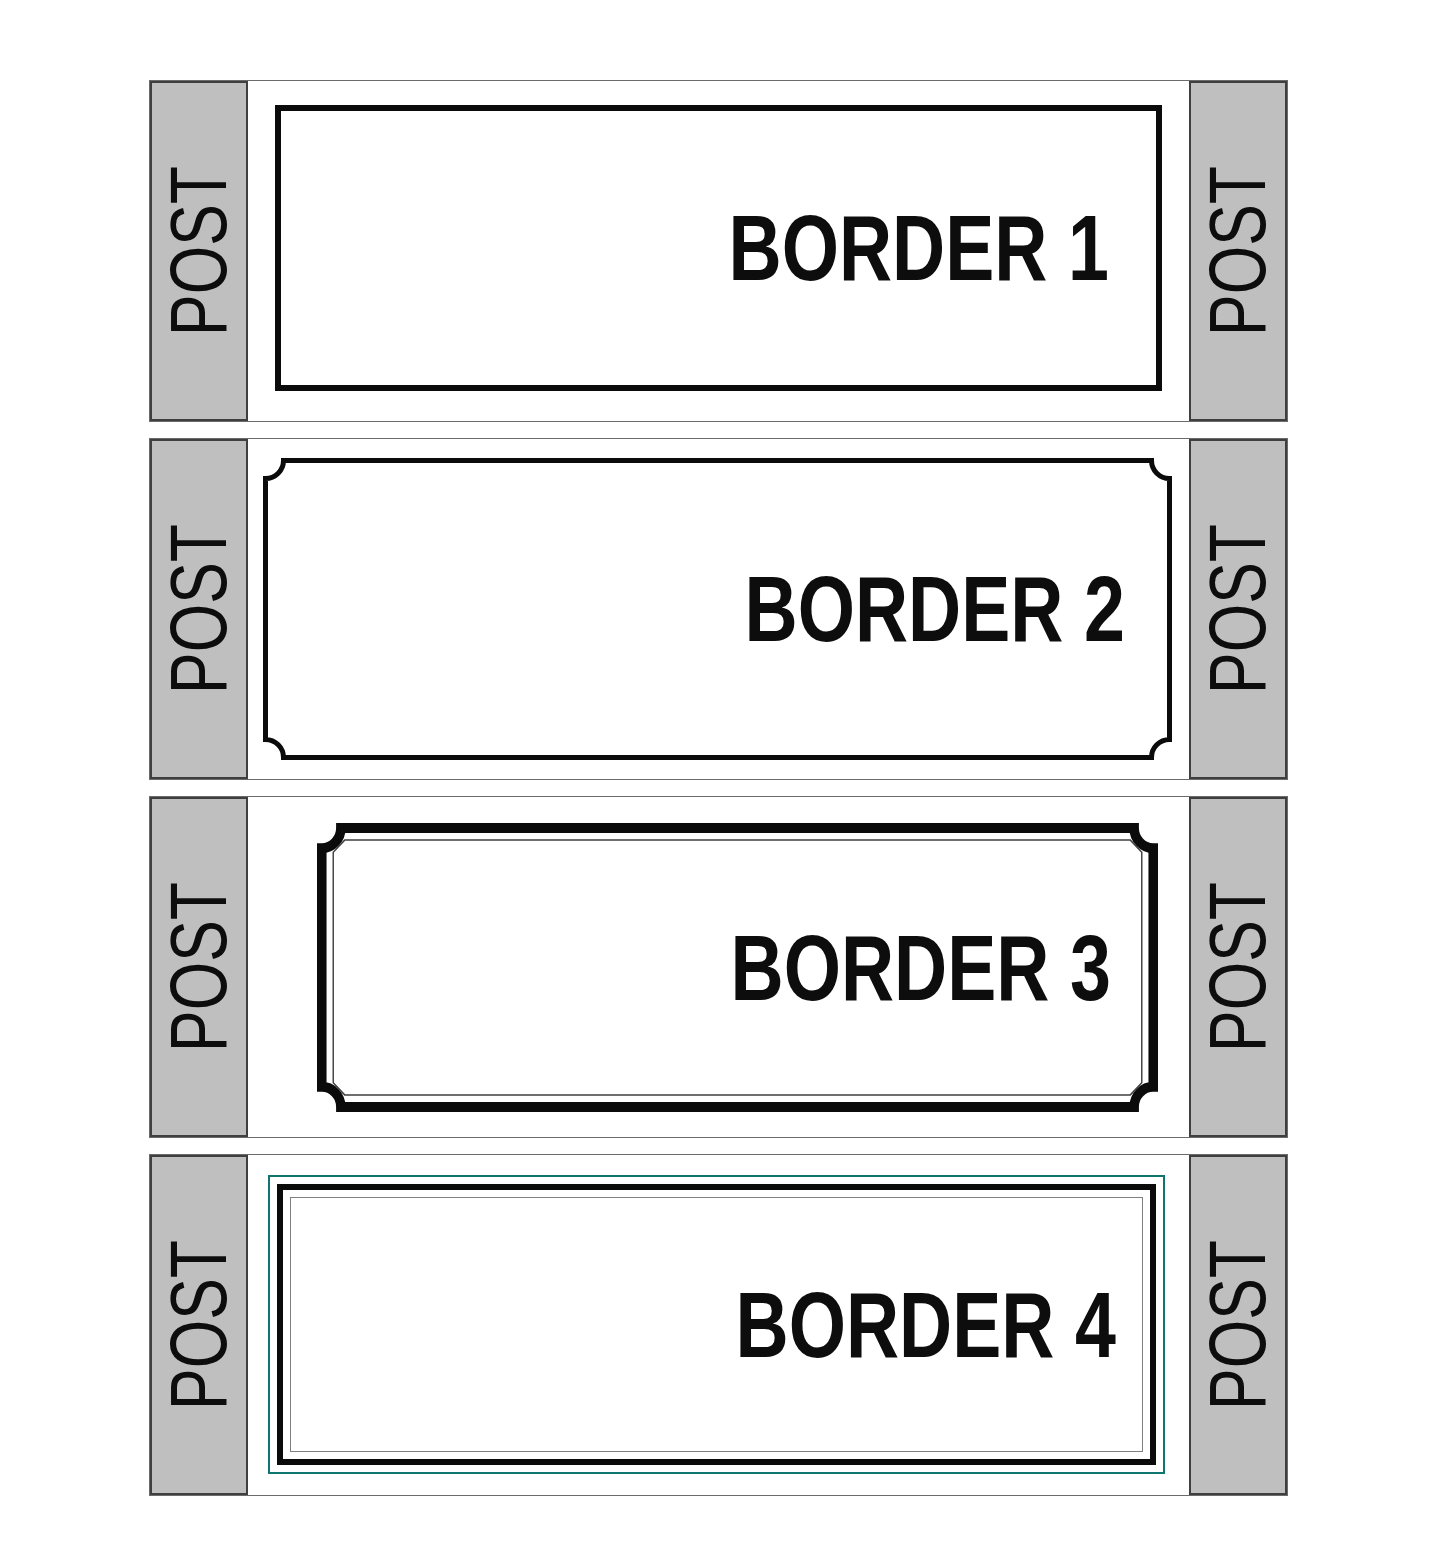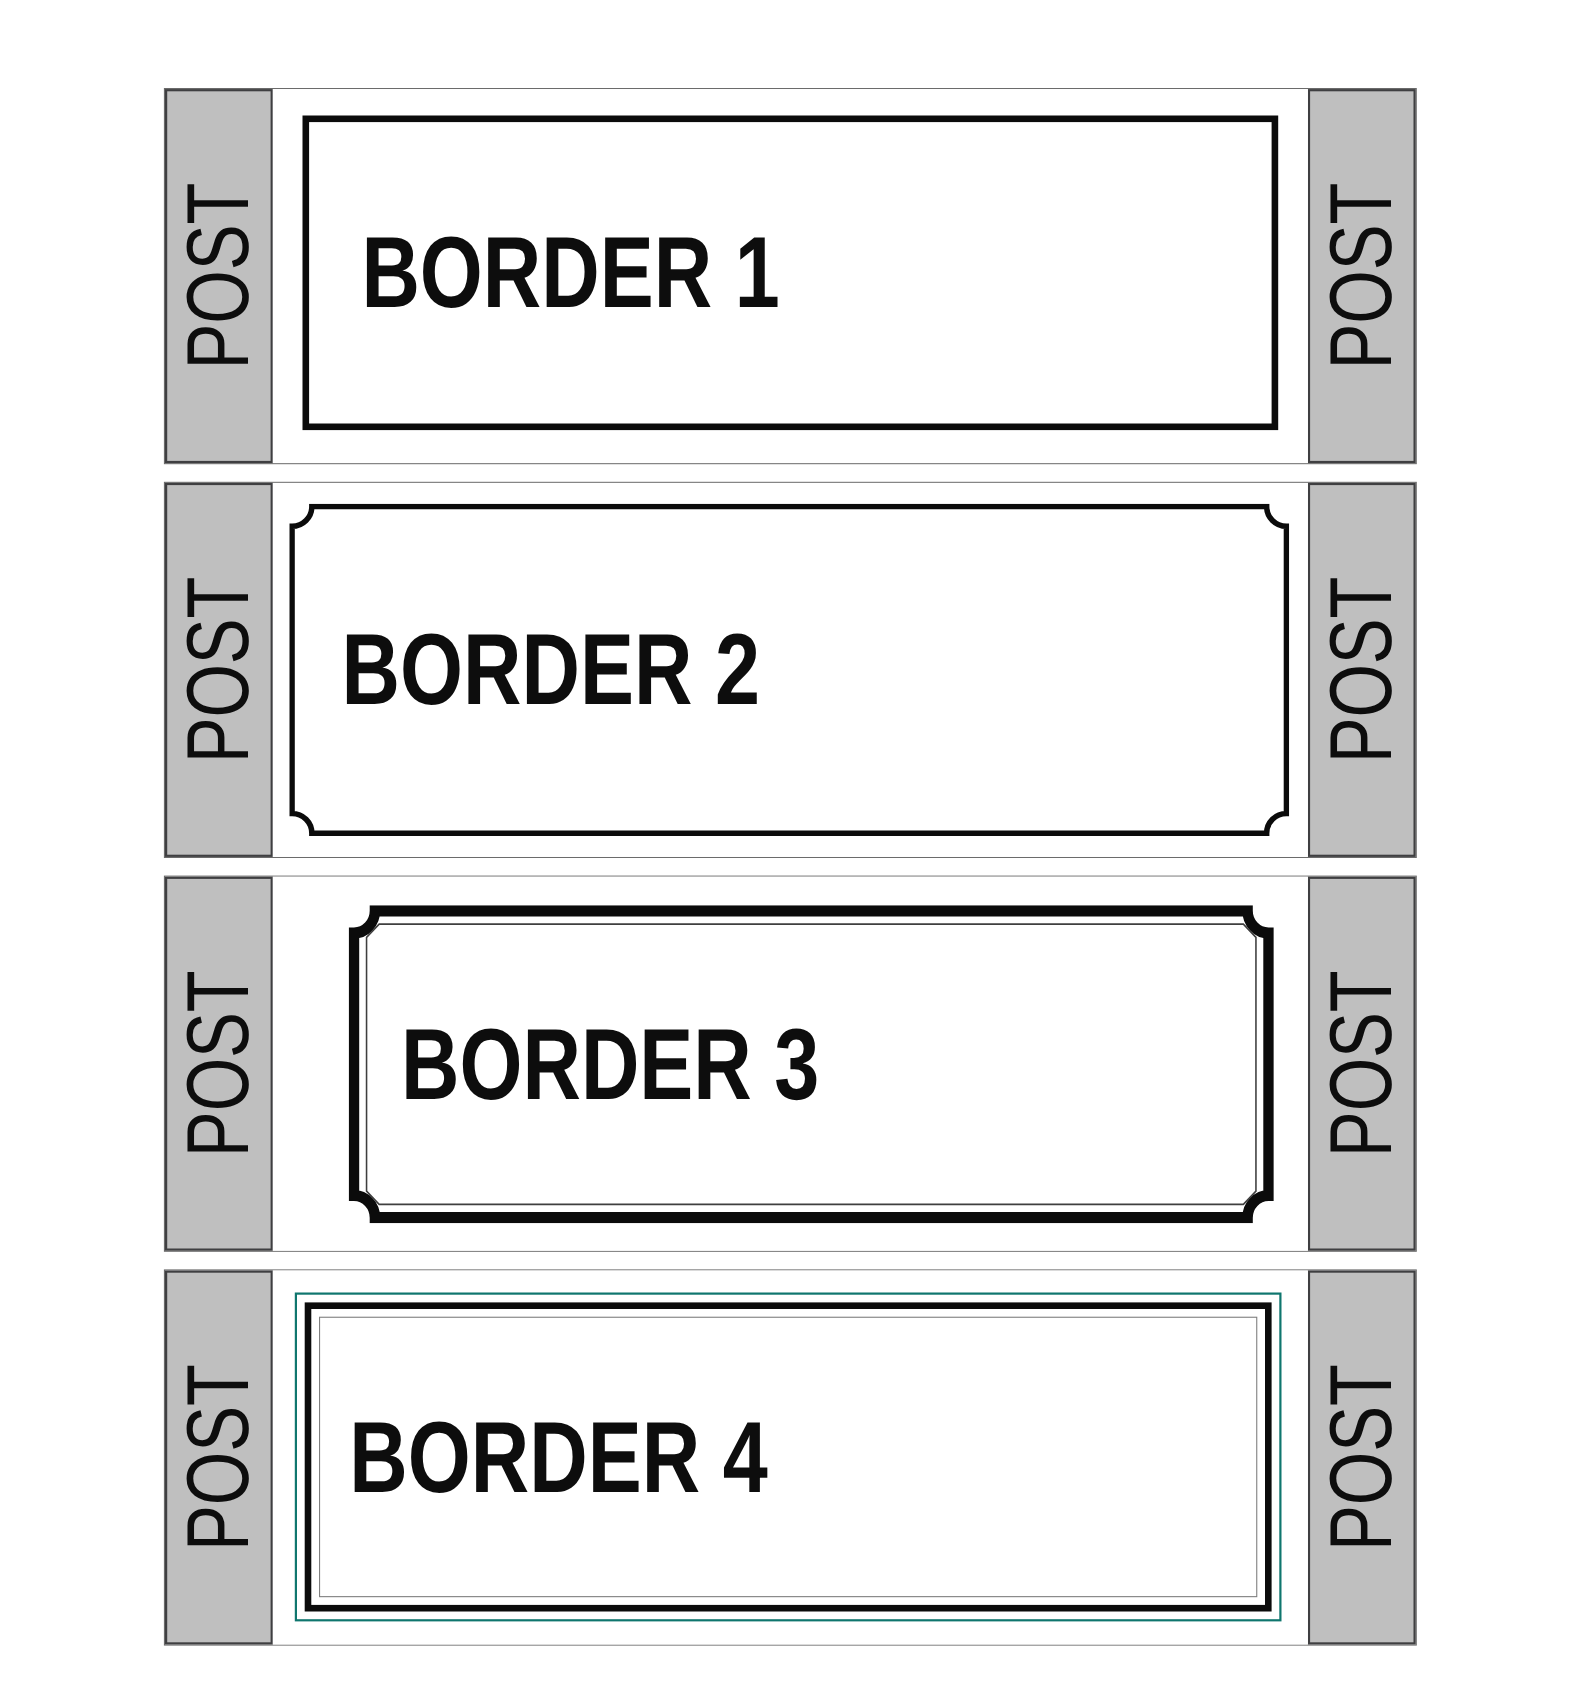--- a/index.html
+++ b/index.html
@@ -49,21 +49,21 @@
   }
   .panel {
     position: relative;
     flex: 1 1 auto;
     background: #ffffff;
   }
   .frame {
     position: absolute;
     display: flex;
     align-items: center;
-    justify-content: flex-start;
+    justify-content: flex-end;
   }
   .title {
     position: relative;
     z-index: 1;
     font-size: 92px;
     font-weight: 700;
     color: #0d0d0d;
     white-space: nowrap;
     transform: scaleX(0.8);
     line-height: 1;

